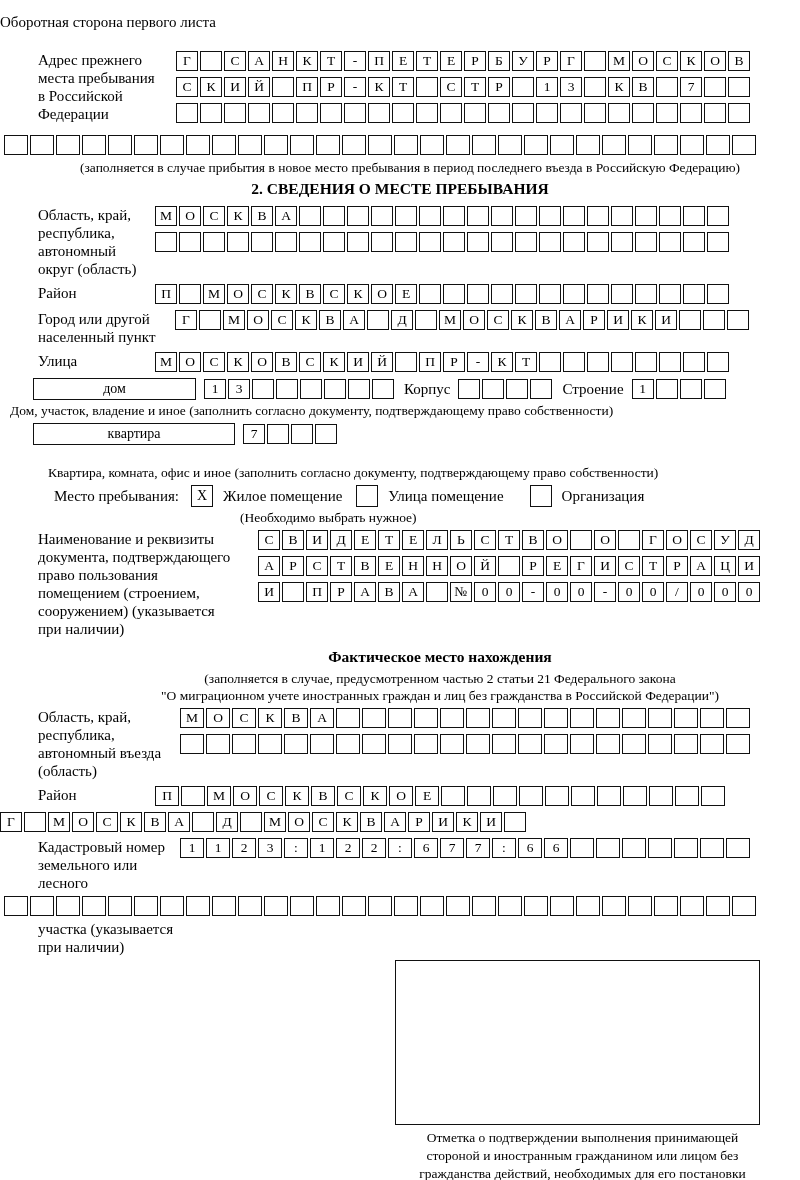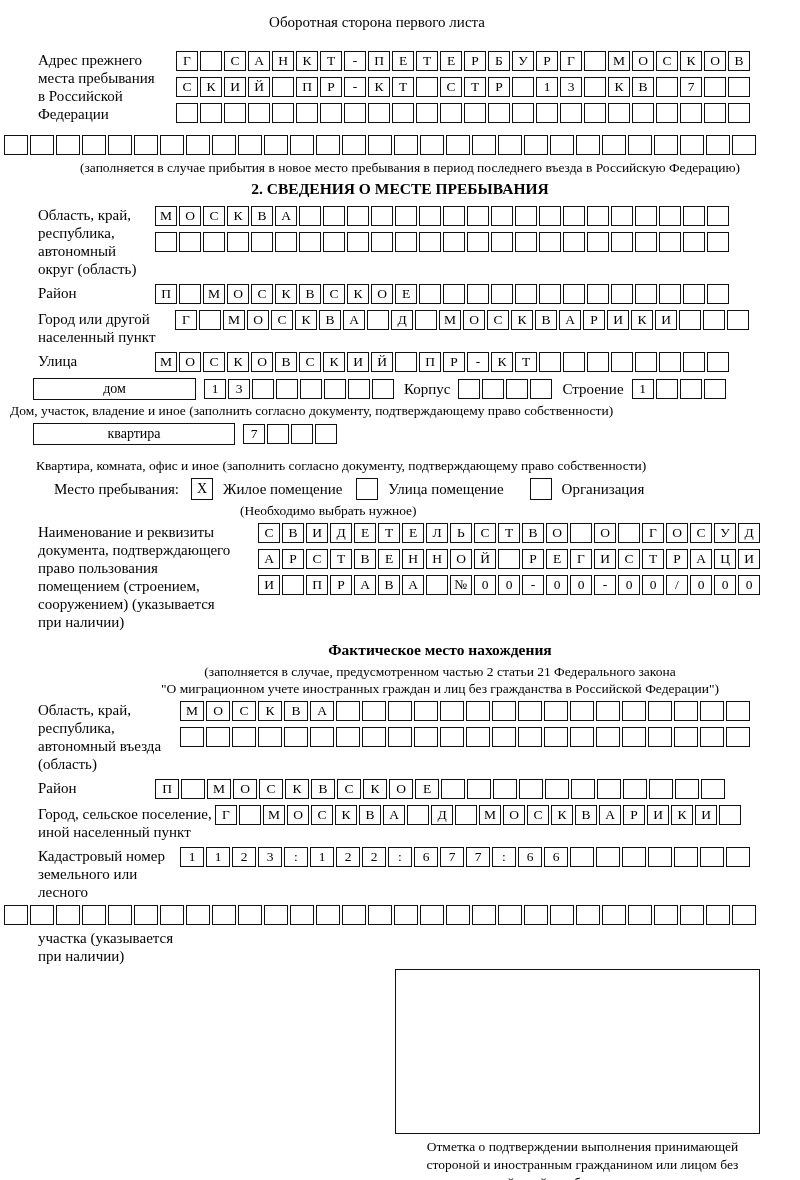--- a/index.html
+++ b/index.html
@@ -6,21 +6,21 @@
   html, body { width: 800px; }
   body {
     height: 1180px;
     background: #ffffff;
     color: #000;
     font-family: "Liberation Serif", serif;
     font-size: 15px;
     overflow: hidden;
     padding-top: 14px;
   }
-  .hdr-note { text-align: center; padding-right: 46px; font-size: 15px; }
+  .hdr-note { text-align: left; padding-right: 46px; font-size: 15px; }
 
   .row { display: flex; align-items: flex-start; margin-bottom: 6px; }
   .label-col { flex: 0 0 auto; padding-left: 38px; line-height: 18px; }
   .rows-col { display: flex; flex-direction: column; }
   .rows-col .cells { margin-bottom: 6px; }
 
   .cells { display: flex; }
   .cell {
     flex: 0 0 auto;
     width: 22px; height: 20px;
@@ -375,30 +375,30 @@
   <span class="inline-label">Строение</span>
   <div class="cells" style="margin-top:1px;">
       <div class="cell">1</div>
       <div class="cell"></div>
       <div class="cell"></div>
       <div class="cell"></div>
     </div>
 </div>
 <div class="note" style="margin-left:10px;">Дом, участок, владение и иное (заполнить согласно документу, подтверждающему право собственности)</div>
 
-<div class="row" style="margin-left:33px; margin-bottom:12px;">
+<div class="row" style="margin-left:33px; margin-bottom:19px;">
   <div class="field-box" style="width:202px; margin-right:8px;">квартира</div>
   <div class="cells" style="margin-top:1px;">
       <div class="cell">7</div>
       <div class="cell"></div>
       <div class="cell"></div>
       <div class="cell"></div>
     </div>
 </div>
-<div class="note" style="margin-left:36px;">Квартира, комната, офис и иное (заполнить согласно документу, подтверждающему право собственности)</div>
+<div class="note" style="margin-left:48px;">Квартира, комната, офис и иное (заполнить согласно документу, подтверждающему право собственности)</div>
 
 <div class="stay-row">
   <span>Место пребывания:</span>
   <span class="checkbox" style="margin-left:12px;">X</span>
   <span class="opt-label">Жилое помещение</span>
   <span class="checkbox"></span>
   <span class="opt-label">Улица помещение</span>
   <span class="checkbox" style="margin-left:12px;"></span>
   <span class="opt-label">Организация</span>
 </div>
@@ -573,24 +573,20 @@
       <div class="cell"></div>
       <div class="cell"></div>
       <div class="cell"></div>
       <div class="cell"></div>
       <div class="cell"></div>
       <div class="cell"></div>
     </div>
 </div>
 
 <div class="row">
-  <div class="label-col" style="width:215px;">
-    <div>Город, сельское поселение,</div>
-    <div>иной населенный пункт</div>
-  </div>
   <div class="cells">
       <div class="cell">Г</div>
       <div class="cell"></div>
       <div class="cell">М</div>
       <div class="cell">О</div>
       <div class="cell">С</div>
       <div class="cell">К</div>
       <div class="cell">В</div>
       <div class="cell">А</div>
       <div class="cell"></div>

